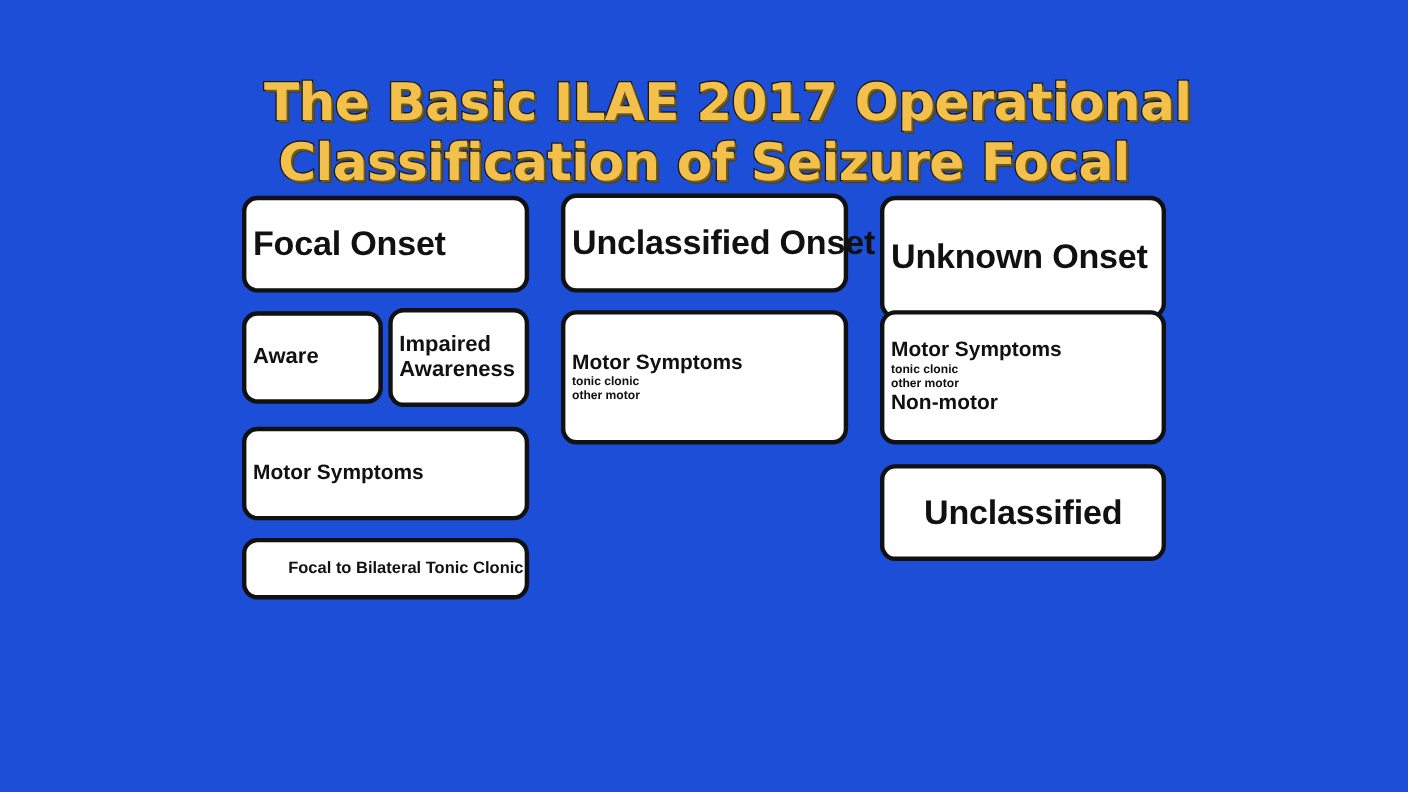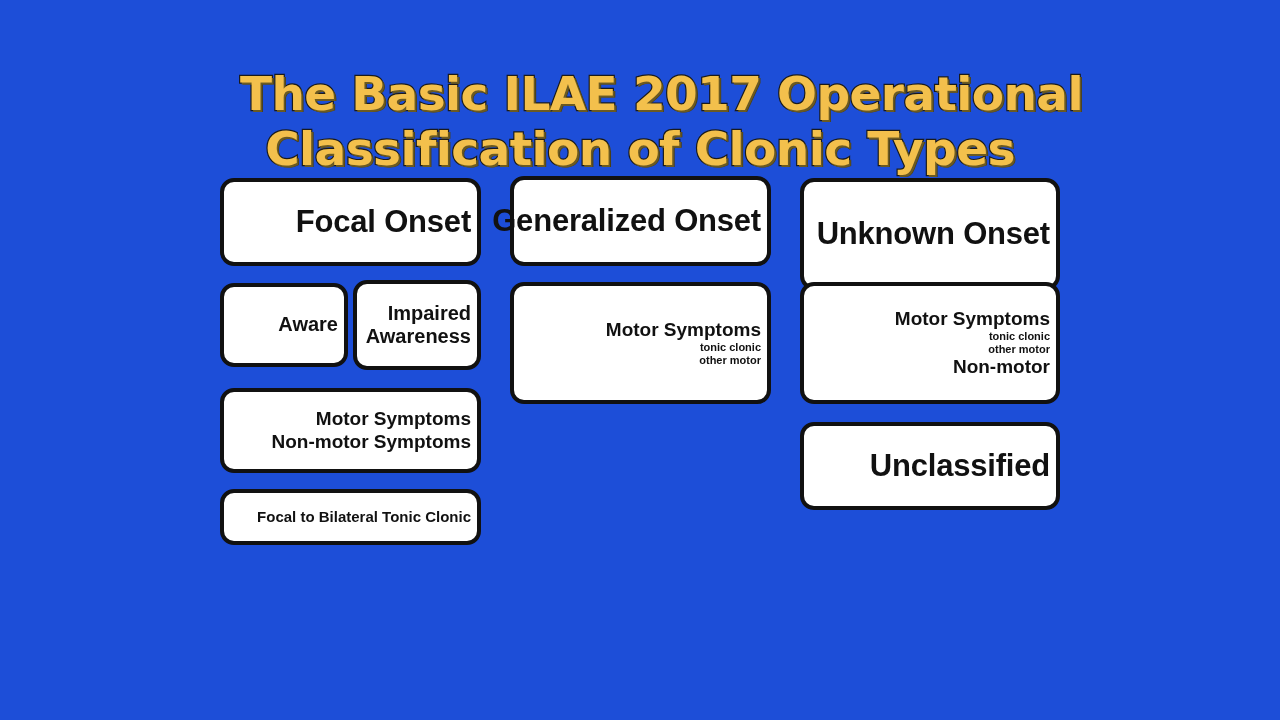--- a/index.html
+++ b/index.html
@@ -51,21 +51,21 @@
 
   
   .box {
     position: absolute;
     box-sizing: border-box;
     background: #ffffff;
     border: 4px solid #111111;
     border-radius: 14px;
     display: flex;
     flex-direction: column;
-    align-items: flex-end;
+    align-items: flex-start;
     justify-content: center;
     text-align: center;
     padding: 2px 6px;
   }
   .box .ln {
     display: block;
     font-weight: 700;
     color: #111111;
     line-height: 1.16;
     white-space: nowrap;
@@ -97,47 +97,46 @@
   #box-unk-symptoms     { left: 800px; top: 282px; width: 260px; height: 122px; }
   #box-unclassified     { left: 800px; top: 422px; width: 260px; height: 88px; padding-left: 36px; }
 </style>
 </head>
 <body>
 
 <div id="slide">
 
   <div class="title-block">
     <span class="title-line">The Basic ILAE 2017 Operational</span>
-    <span class="title-line">Classification of Clonic Types</span>
+    <span class="title-line">Classification of Seizure Focal</span>
   </div>
 
   <div class="box sz-head" id="box-focal-onset">
     <span class="ln">Focal Onset</span>
   </div>
 
   <div class="box sz-med" id="box-aware">
     <span class="ln">Aware</span>
   </div>
 
   <div class="box sz-med" id="box-impaired">
     <span class="ln">Impaired</span>
     <span class="ln">Awareness</span>
   </div>
 
   <div class="box sz-med2" id="box-focal-symptoms">
     <span class="ln">Motor Symptoms</span>
-    <span class="ln">Non-motor Symptoms</span>
   </div>
 
   <div class="box sz-tiny" id="box-focal-bilateral">
     <span class="ln">Focal to Bilateral Tonic Clonic</span>
   </div>
 
   <div class="box sz-head" id="box-gen-onset">
-    <span class="ln">Generalized Onset</span>
+    <span class="ln">Unclassified Onset</span>
   </div>
 
   <div class="box" id="box-gen-symptoms">
     <span class="ln big">Motor Symptoms</span>
     <span class="ln small">tonic clonic</span>
     <span class="ln small">other motor</span>
   </div>
 
   <div class="box sz-head" id="box-unk-onset">
     <span class="ln">Unknown Onset</span>

